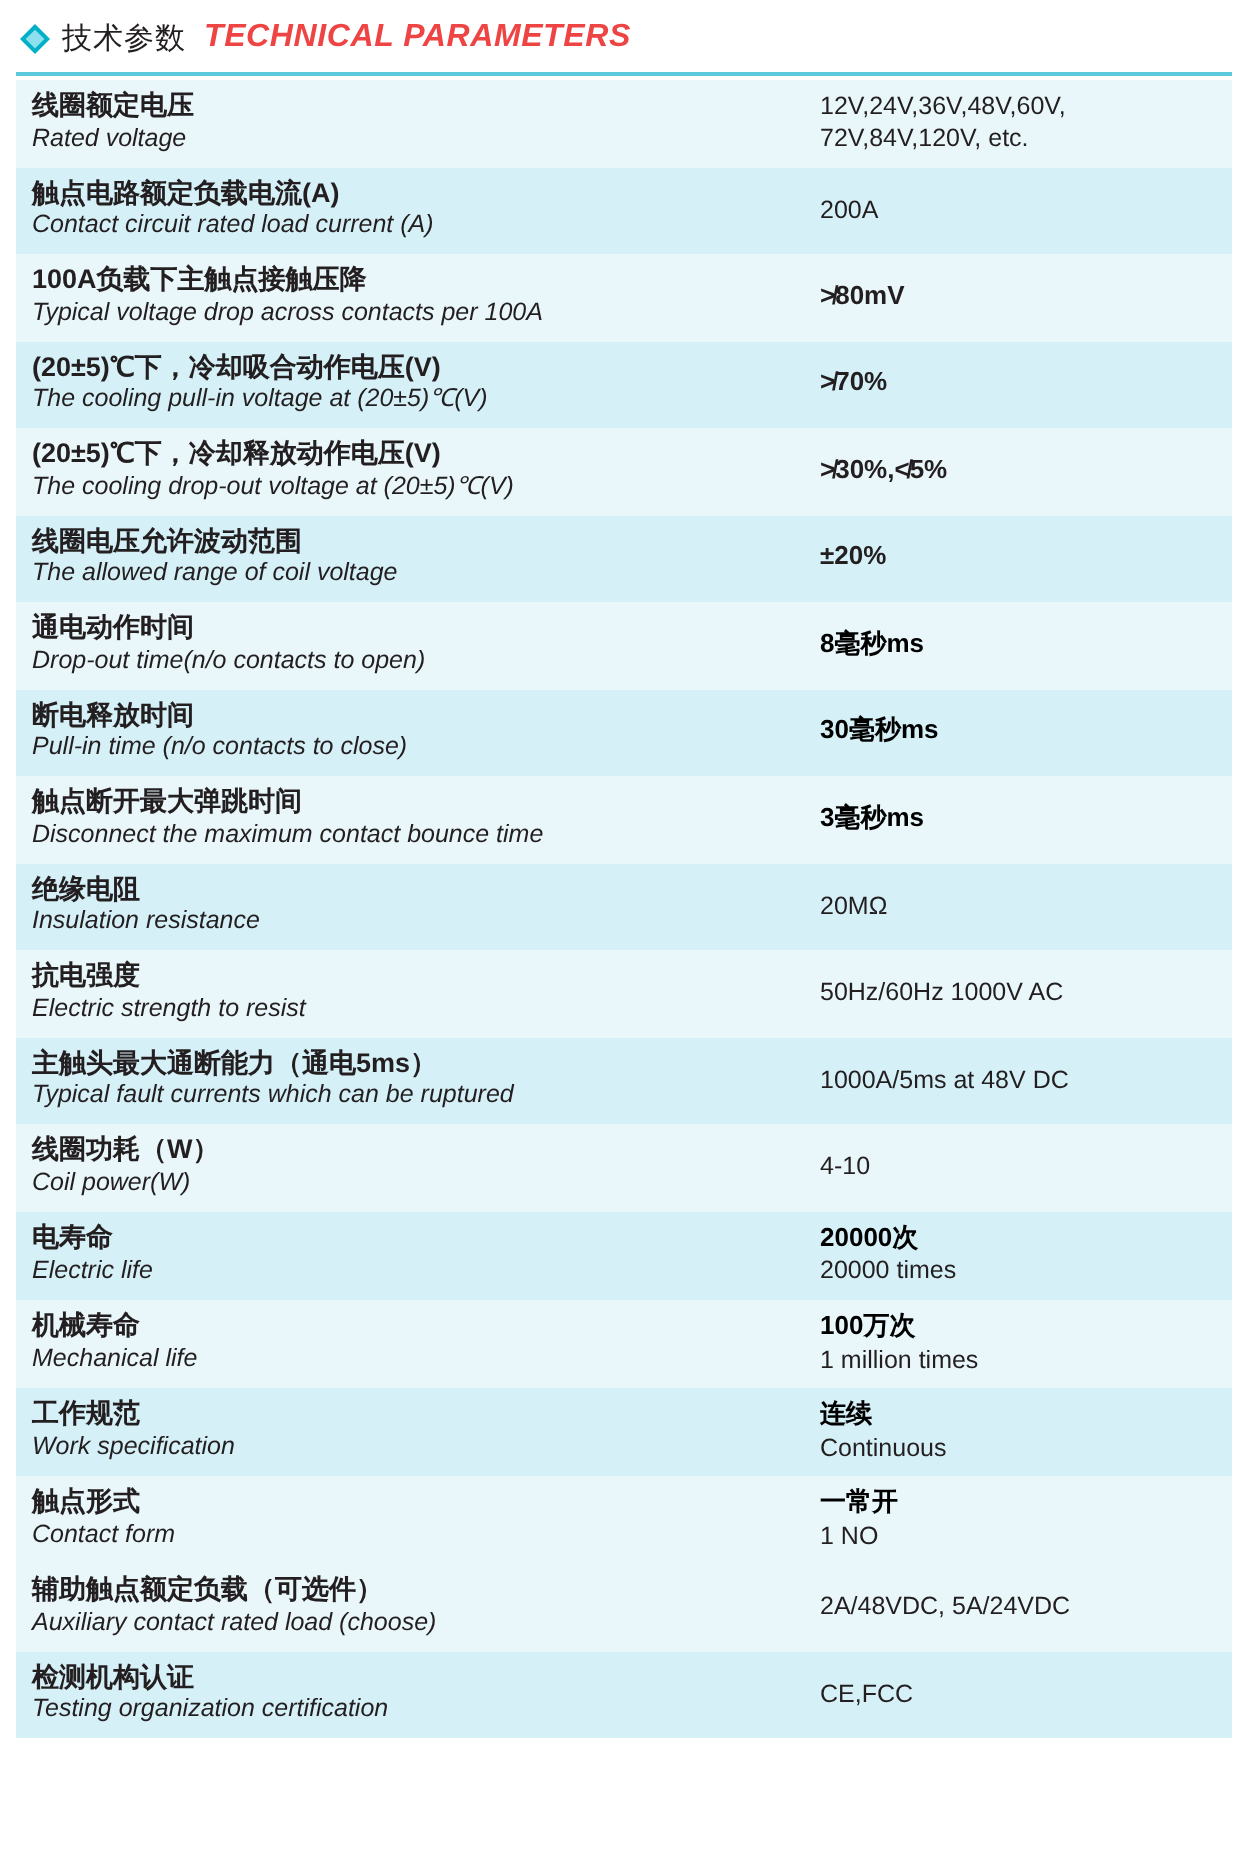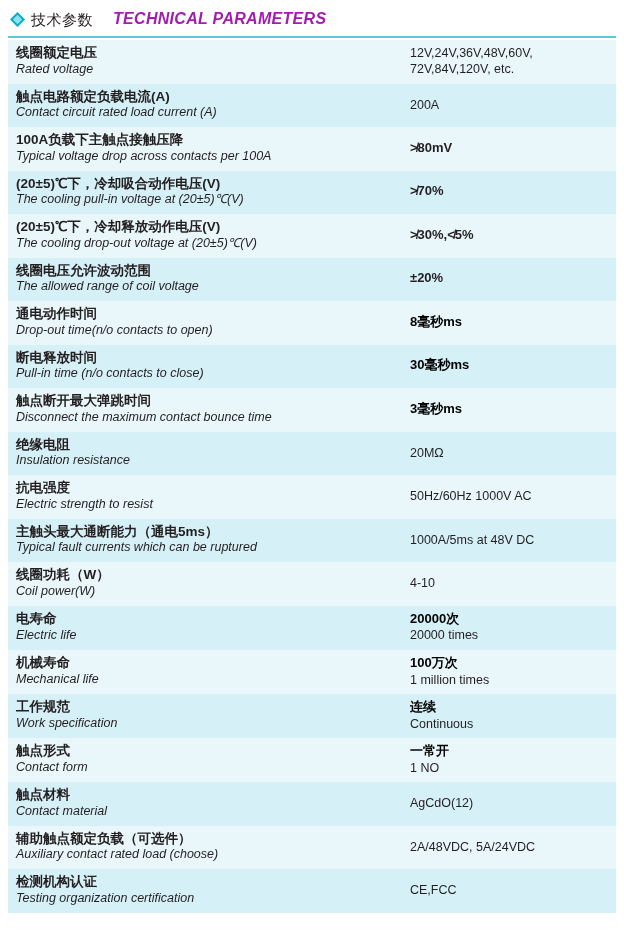--- a/index.html
+++ b/index.html
@@ -33,26 +33,26 @@
     height: 15px;
     margin-right: 6px;
     flex: 0 0 auto;
     display: block;
   }
   .header-cn {
     font-size: 15px;
     color: #231f20;
     font-weight: normal;
     letter-spacing: 0.5px;
-    margin-right: 20px;
+    margin-right: 9px;
     line-height: 1;
   }
   .header-en {
     font-size: 16px;
-    color: #a21caf;
+    color: #ef4444;
     font-style: italic;
     font-weight: bold;
     letter-spacing: 0.3px;
     line-height: 1;
   }
   .header-rule {
     position: absolute;
     left: 8px;
     top: 36px;
     width: 608px;
@@ -308,29 +308,20 @@
         <td class="col-label">
           <div class="lbl-cn">触点形式</div>
           <div class="lbl-en">Contact form</div>
         </td>
         <td class="col-value">
           <div class="val-cn">一常开</div>
           <div class="val">1 NO</div>
         </td>
       </tr>
 
-      <tr class="alt">
-        <td class="col-label">
-          <div class="lbl-cn">触点材料</div>
-          <div class="lbl-en">Contact material</div>
-        </td>
-        <td class="col-value">
-          <div class="val">AgCdO(12)</div>
-        </td>
-      </tr>
 
       <tr>
         <td class="col-label">
           <div class="lbl-cn">辅助触点额定负载（可选件）</div>
           <div class="lbl-en">Auxiliary contact rated load (choose)</div>
         </td>
         <td class="col-value">
           <div class="val">2A/48VDC, 5A/24VDC</div>
         </td>
       </tr>

